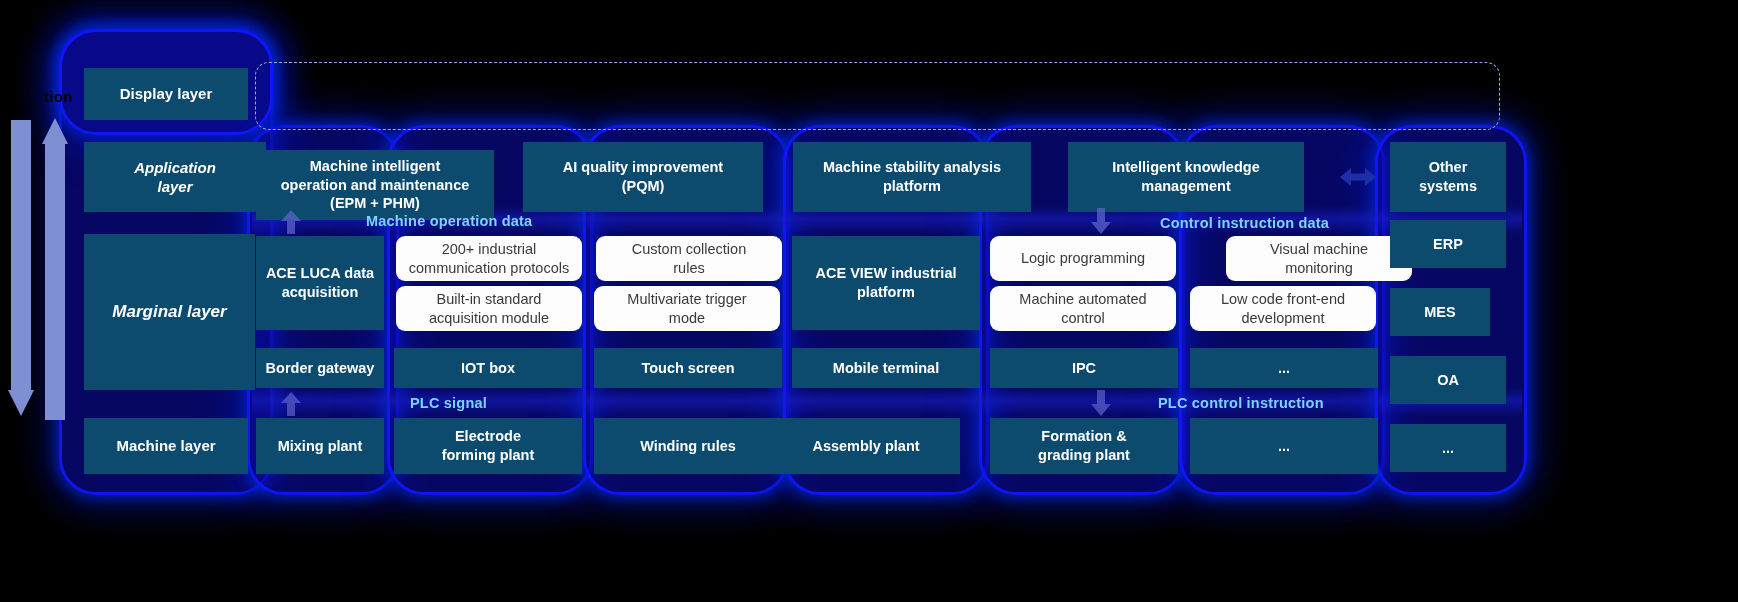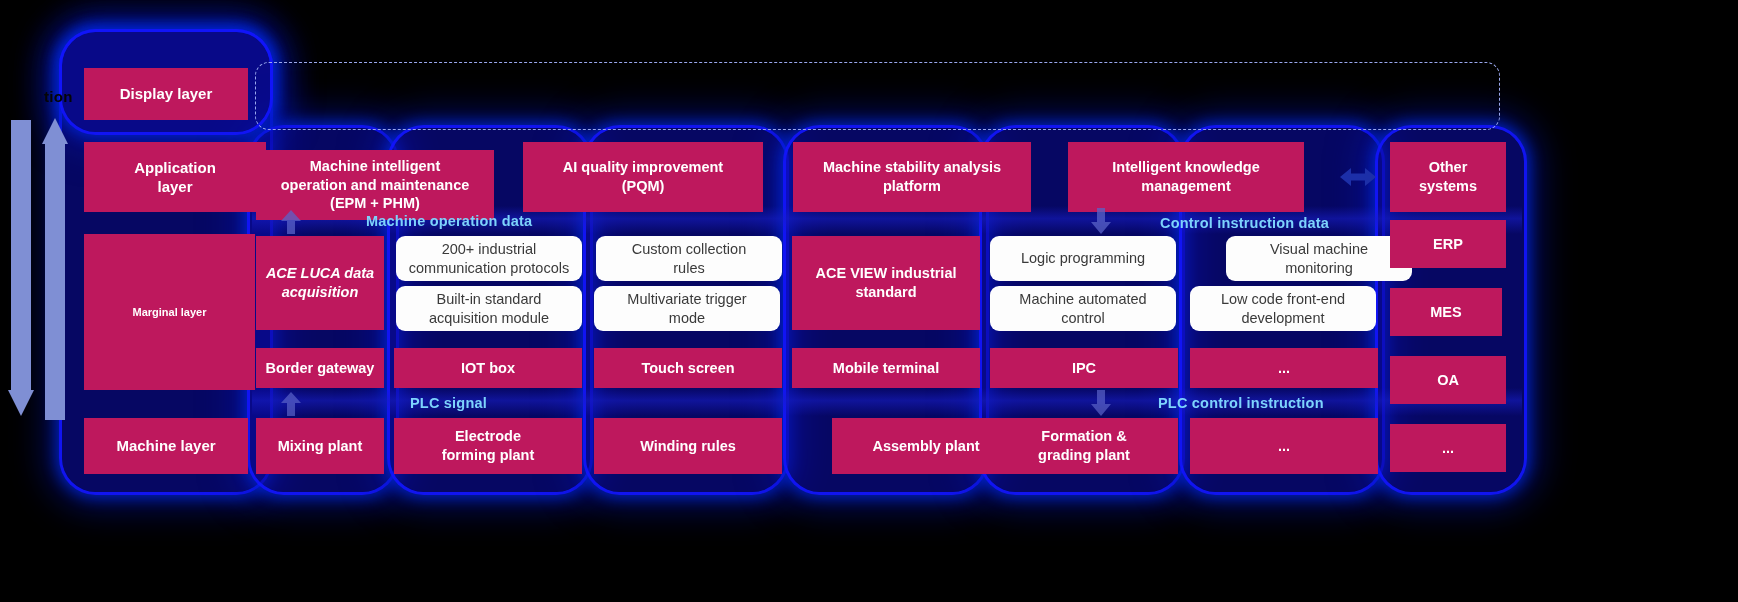--- a/index.html
+++ b/index.html
@@ -31,21 +31,21 @@
   
   .box {
     position: absolute;
     display: flex; align-items: center; justify-content: center;
     text-align: center;
     color: #ffffff;
     font-weight: bold;
     line-height: 1.28;
     padding: 2px 6px;
   }
-  .box.blue   { background: #be185d; }
+  .box.blue   { background: #0c4a6e; }
   .box.white  {
     background: #fdfdfd; color:#3a3a3a; font-weight: normal;
     border-radius: 9px;
   }
 
   .flowlabel {
     position: absolute;
     color: #7dd3fc;
     font-size: 14.5px;
     font-weight: bold;
@@ -99,24 +99,24 @@
     <div class="arrow-head" style="left:0px; top:0px; border-left:13px solid transparent; border-right:13px solid transparent; border-bottom:26px solid #7f8fd4;"></div>
     <div class="arrow-shaft" style="left:3px; top:25px; width:20px; height:277px;"></div>
   </div>
 
   <div style="position:absolute; left:44px; top:88px; font-size:15px; font-weight:bold; color:#050505; letter-spacing:.3px;">tion</div>
 
   <div class="dashed-box" style="left:255px; top:62px; width:1245px; height:68px;"></div>
 
   <div class="box blue" style="left:84px; top:68px; width:164px; height:52px; font-size:15px;">Display layer</div>
 
-  <div class="box blue" style="left:84px; top:142px; width:182px; height:70px; font-size:15px; white-space:pre-line;">Application
+  <div class="box blue" style="left:84px; top:142px; width:182px; height:70px; font-size:15px; white-space:pre-line;font-style:italic;">Application
 layer</div>
 
-  <div class="box blue" style="left:84px; top:234px; width:171px; height:156px; font-size:11px;">Marginal layer</div>
+  <div class="box blue" style="left:84px; top:234px; width:171px; height:156px; font-size:17px;font-style:italic;">Marginal layer</div>
 
   <div class="box blue" style="left:84px; top:418px; width:164px; height:56px; font-size:15px;">Machine layer</div>
 
   <div class="box blue" style="left:256px; top:142px; width:238px; height:70px; font-size:14.5px; white-space:pre-line;margin-top:8px;">Machine intelligent
 operation and maintenance
 (EPM + PHM)</div>
 
   <div class="box blue" style="left:523px; top:142px; width:240px; height:70px; font-size:14.5px; white-space:pre-line;">AI quality improvement
 (PQM)</div>
 
@@ -142,34 +142,34 @@
     </svg>
   </div>
 
   <div class="flowlabel" style="left:1160px; top:215px;">Control instruction data</div>
   <div class="gap-arrow" style="left:1090px; top:208px;">
     <svg width="22" height="26" viewBox="0 0 22 26">
       <path d="M11 26 L21 14 L15 14 L15 0 L7 0 L7 14 L1 14 Z" fill="#5a63c8" opacity="0.75"></path>
     </svg>
   </div>
 
-  <div class="box blue" style="left:256px; top:236px; width:128px; height:94px; font-size:14.5px; white-space:pre-line;font-style:italic;">ACE LUCA data
+  <div class="box blue" style="left:256px; top:236px; width:128px; height:94px; font-size:14.5px; white-space:pre-line;">ACE LUCA data
 acquisition</div>
 
   <div class="box white" style="left:396px; top:236px; width:186px; height:45px; font-size:14.5px; white-space:pre-line;">200+ industrial
 communication protocols</div>
   <div class="box white" style="left:596px; top:236px; width:186px; height:45px; font-size:14.5px; white-space:pre-line;">Custom collection
 rules</div>
   <div class="box white" style="left:396px; top:286px; width:186px; height:45px; font-size:14.5px; white-space:pre-line;">Built-in standard
 acquisition module</div>
   <div class="box white" style="left:594px; top:286px; width:186px; height:45px; font-size:14.5px; white-space:pre-line;">Multivariate trigger
 mode</div>
 
   <div class="box blue" style="left:792px; top:236px; width:188px; height:94px; font-size:14.5px; white-space:pre-line;">ACE VIEW industrial
-standard</div>
+platform</div>
 
   <div class="box white" style="left:990px; top:236px; width:186px; height:45px; font-size:14.5px; white-space:pre-line;">Logic programming</div>
   <div class="box white" style="left:1190px; top:236px; width:186px; height:45px; font-size:14.5px; white-space:pre-line;margin-left:36px;">Visual machine
 monitoring</div>
   <div class="box white" style="left:990px; top:286px; width:186px; height:45px; font-size:14.5px; white-space:pre-line;">Machine automated
 control</div>
   <div class="box white" style="left:1190px; top:286px; width:186px; height:45px; font-size:14.5px; white-space:pre-line;">Low code front-end
 development</div>
 
   <div class="box blue" style="left:256px; top:348px; width:128px; height:40px; font-size:14.5px;">Border gateway</div>
@@ -190,23 +190,23 @@
   <div class="gap-arrow" style="left:1090px; top:390px;">
     <svg width="22" height="26" viewBox="0 0 22 26">
       <path d="M11 26 L21 14 L15 14 L15 0 L7 0 L7 14 L1 14 Z" fill="#5a63c8" opacity="0.7"></path>
     </svg>
   </div>
 
   <div class="box blue" style="left:256px; top:418px; width:128px; height:56px; font-size:14.5px; white-space:pre-line;">Mixing plant</div>
   <div class="box blue" style="left:394px; top:418px; width:188px; height:56px; font-size:14.5px; white-space:pre-line;">Electrode
 forming plant</div>
   <div class="box blue" style="left:594px; top:418px; width:188px; height:56px; font-size:14.5px; white-space:pre-line;">Winding rules</div>
-  <div class="box blue" style="left:832px; top:418px; width:188px; height:56px; font-size:14.5px; white-space:pre-line;">Assembly plant</div>
+  <div class="box blue" style="left:772px; top:418px; width:188px; height:56px; font-size:14.5px; white-space:pre-line;">Assembly plant</div>
   <div class="box blue" style="left:990px; top:418px; width:188px; height:56px; font-size:14.5px; white-space:pre-line;">Formation &amp;
 grading plant</div>
   <div class="box blue" style="left:1190px; top:418px; width:188px; height:56px; font-size:14.5px; white-space:pre-line;">...</div>
 
   <div class="box blue" style="left:1390px; top:220px; width:116px; height:48px; font-size:14.5px;">ERP</div>
-  <div class="box blue" style="left:1390px; top:288px; width:112px; height:48px; font-size:14.5px;">MES</div>
+  <div class="box blue" style="left:1390px; top:288px; width:100px; height:48px; font-size:14.5px;">MES</div>
   <div class="box blue" style="left:1390px; top:356px; width:116px; height:48px; font-size:14.5px;">OA</div>
   <div class="box blue" style="left:1390px; top:424px; width:116px; height:48px; font-size:14.5px;">...</div>
 
 </div>
 
 </body></html>

